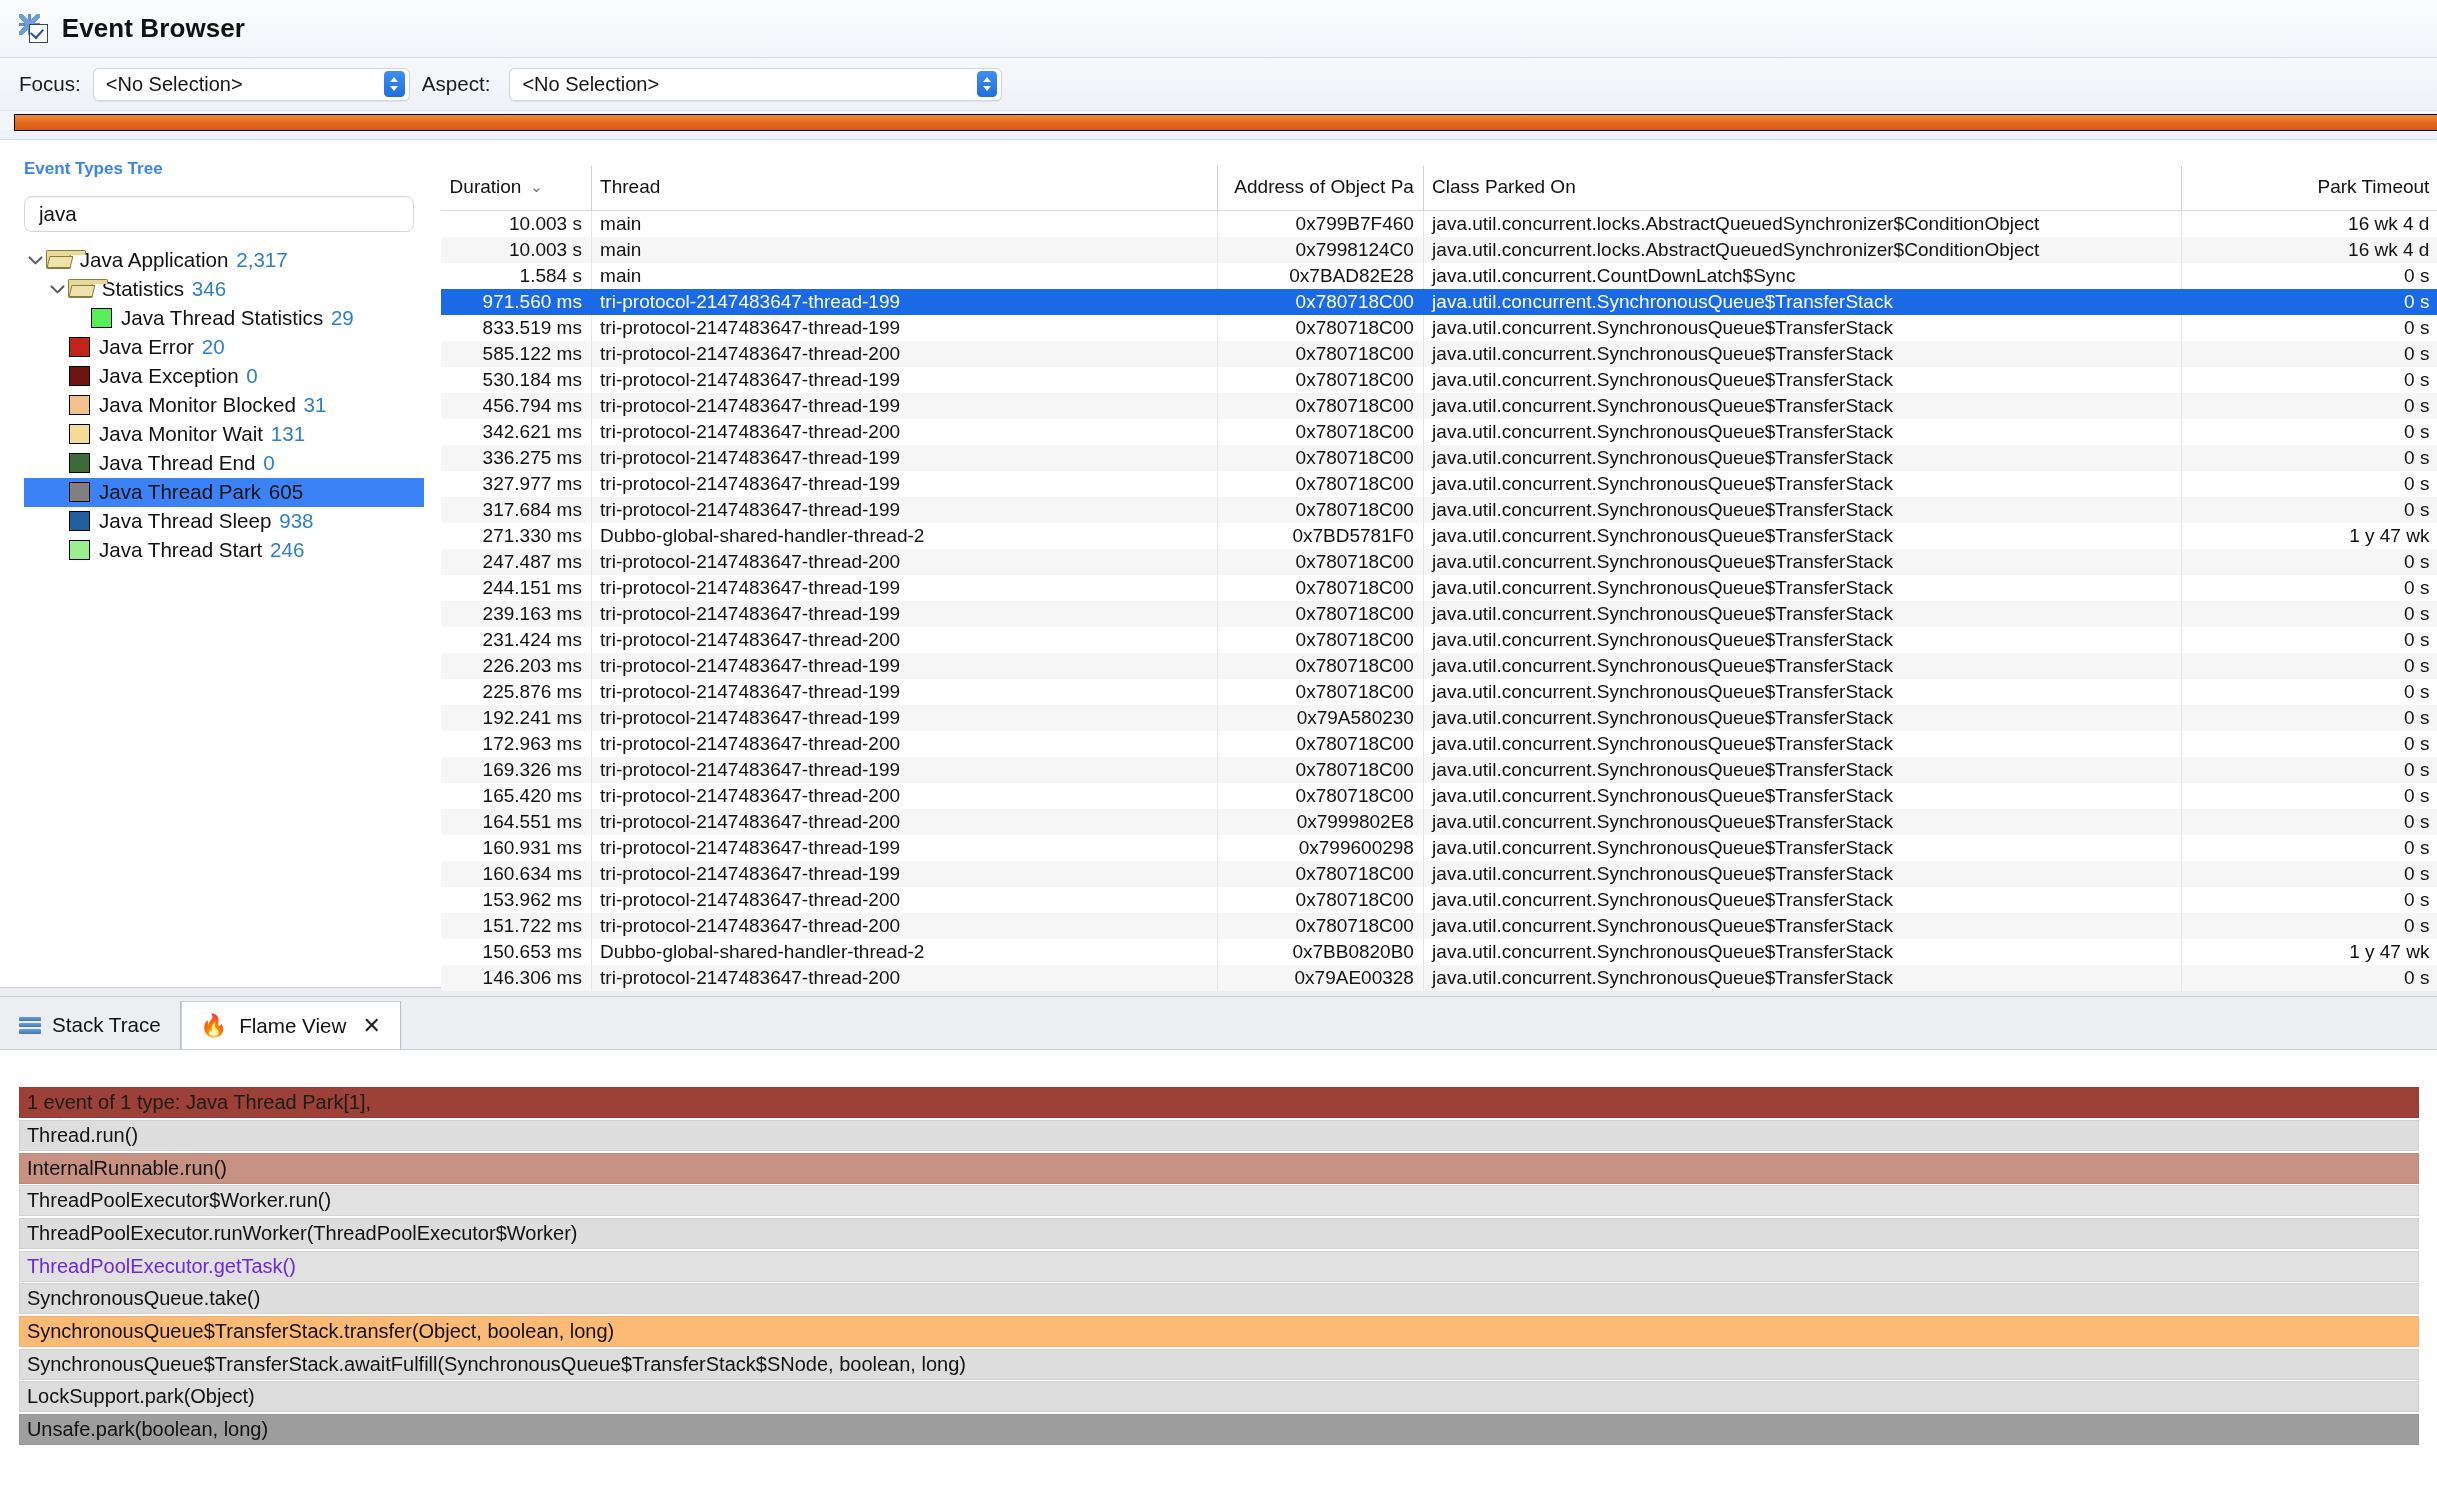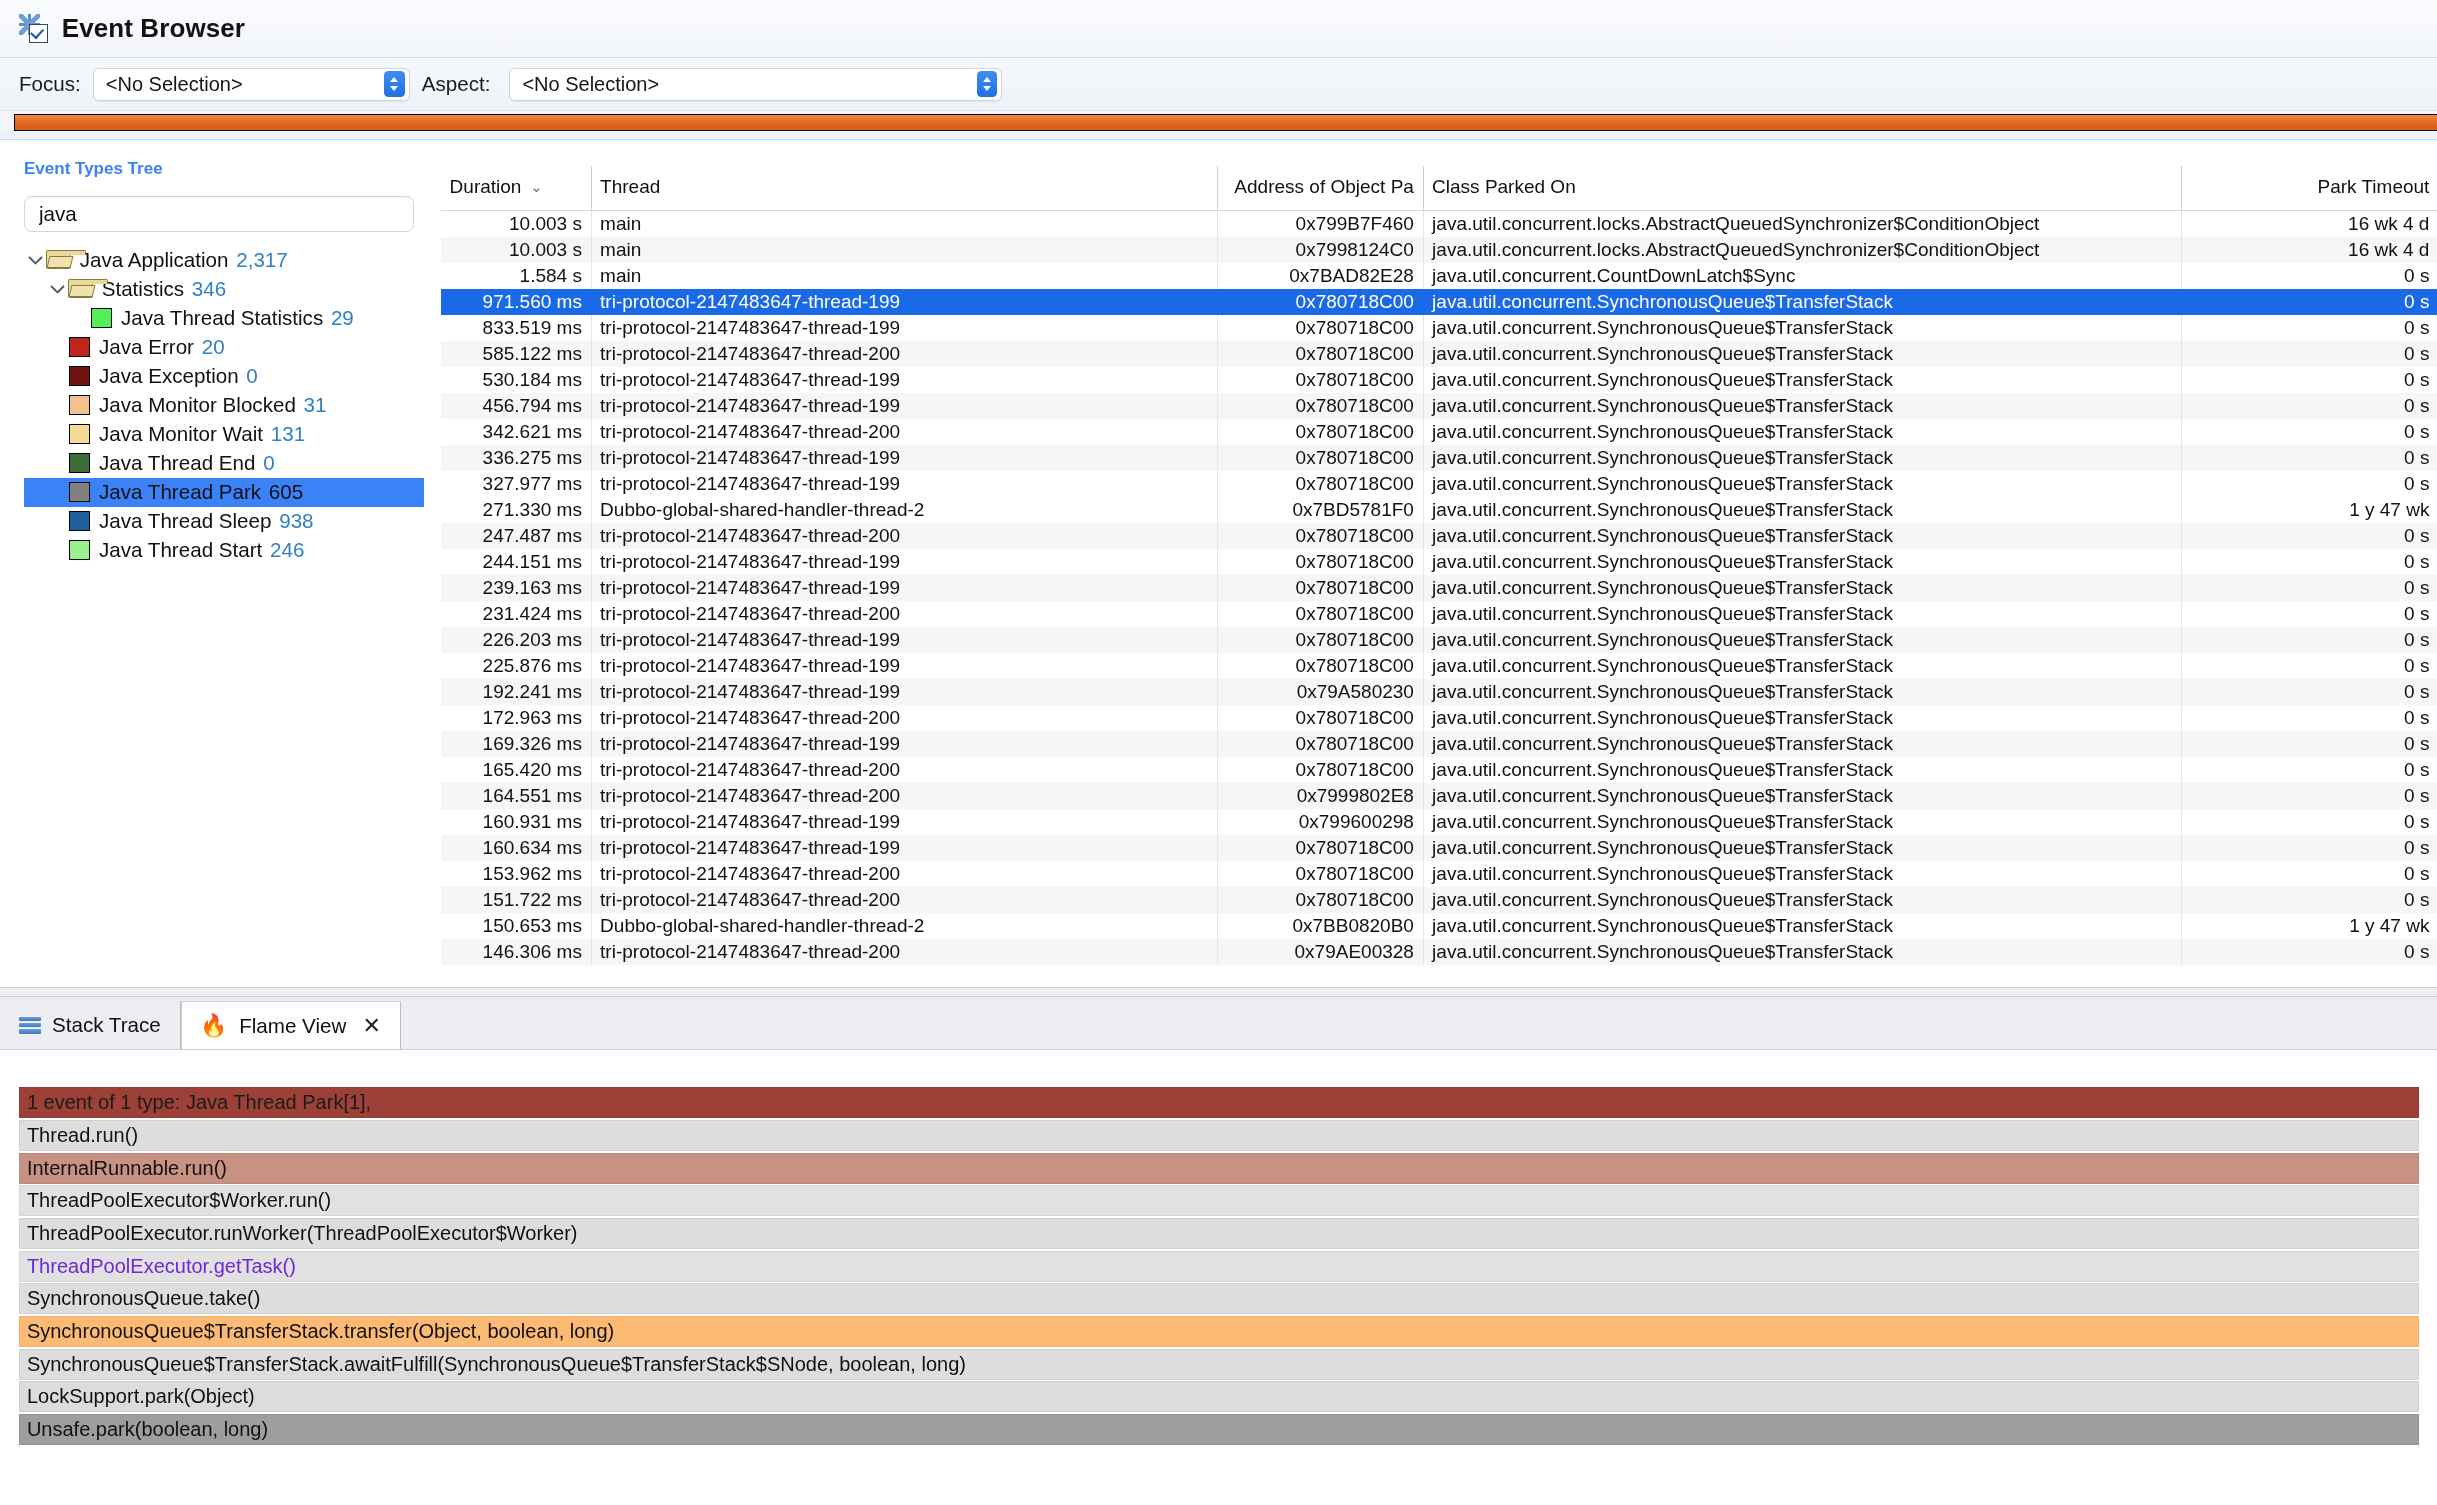--- a/index.html
+++ b/index.html
@@ -422,20 +422,27 @@
             <td>java.util.concurrent.SynchronousQueue$TransferStack</td>
             <td class="num">0 s</td>
           </tr>
           <tr class="">
             <td class="num">327.977 ms</td>
             <td>tri-protocol-2147483647-thread-199</td>
             <td class="num">0x780718C00</td>
             <td>java.util.concurrent.SynchronousQueue$TransferStack</td>
             <td class="num">0 s</td>
           </tr>
+          <tr class="odd">
+            <td class="num">317.684 ms</td>
+            <td>tri-protocol-2147483647-thread-199</td>
+            <td class="num">0x780718C00</td>
+            <td>java.util.concurrent.SynchronousQueue$TransferStack</td>
+            <td class="num">0 s</td>
+          </tr>
           <tr class="">
             <td class="num">271.330 ms</td>
             <td>Dubbo-global-shared-handler-thread-2</td>
             <td class="num">0x7BD5781F0</td>
             <td>java.util.concurrent.SynchronousQueue$TransferStack</td>
             <td class="num">1 y 47 wk</td>
           </tr>
           <tr class="odd">
             <td class="num">247.487 ms</td>
             <td>tri-protocol-2147483647-thread-200</td>

